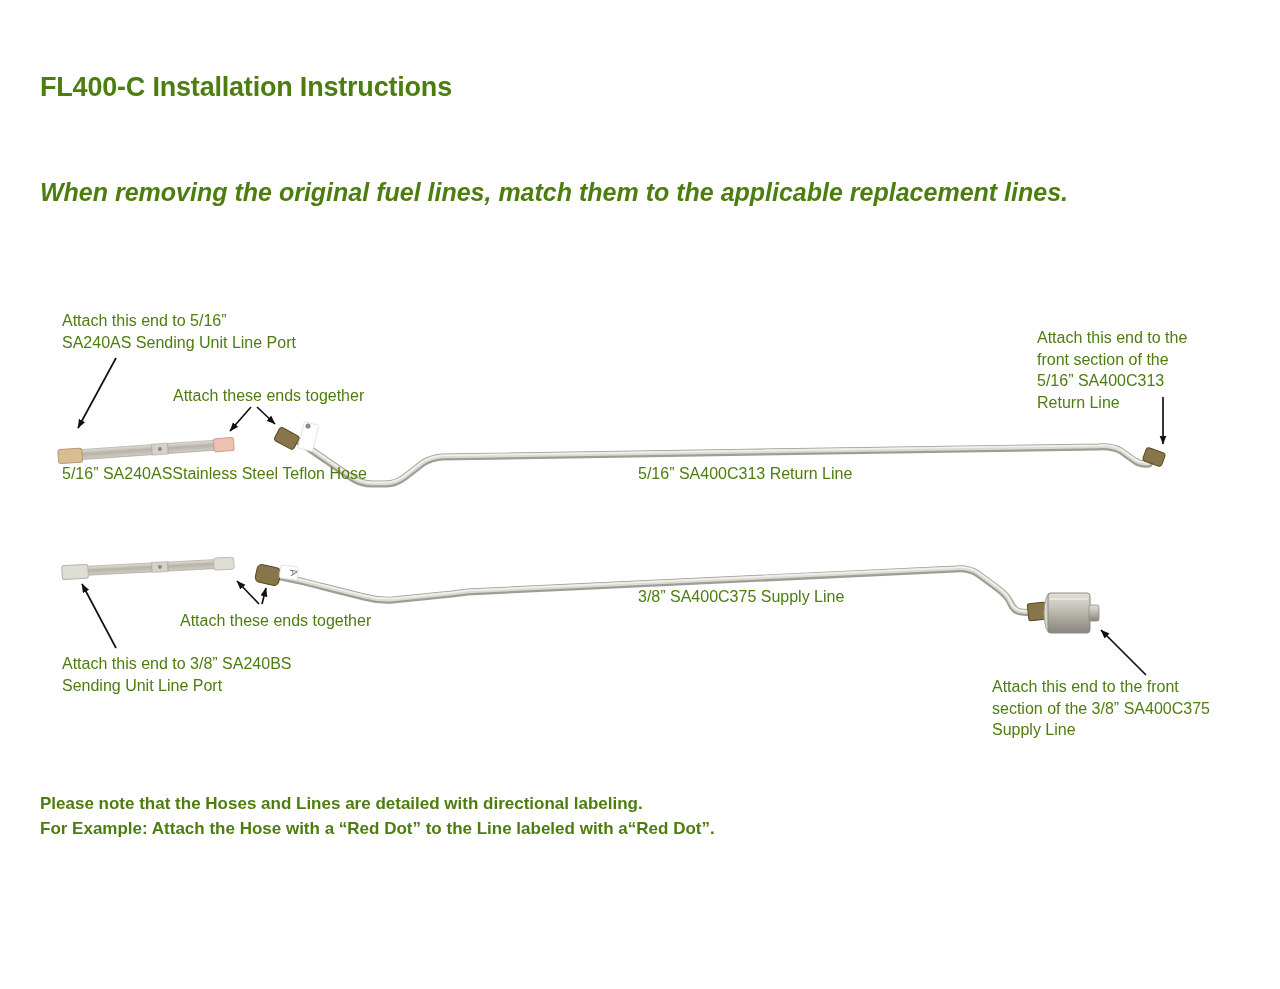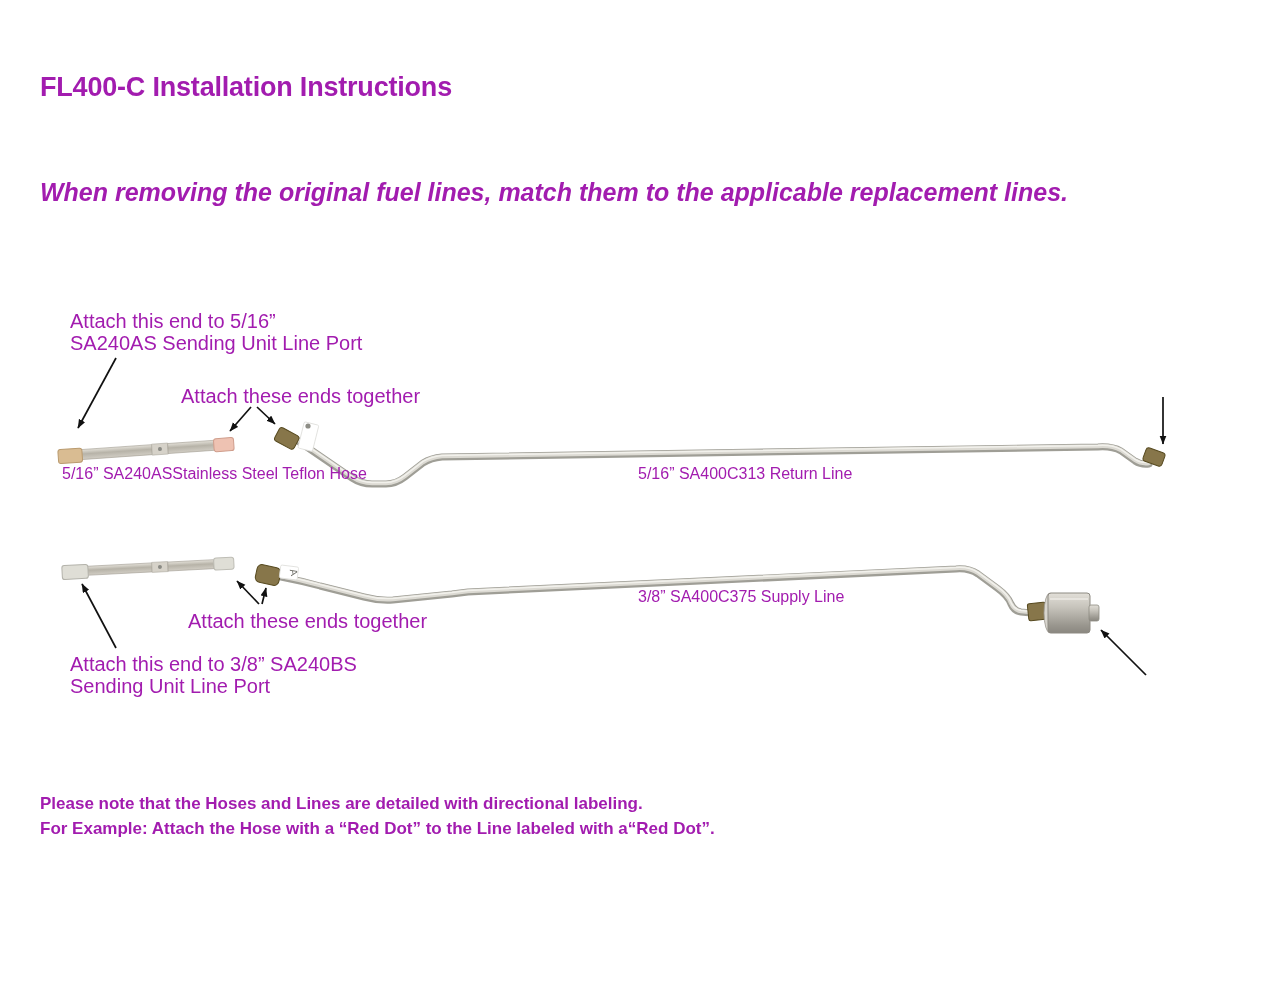--- a/index.html
+++ b/index.html
@@ -2,28 +2,28 @@
 <html><head>
 <meta charset="utf-8">
 <style>
   html, body { margin: 0; padding: 0; background: #ffffff; }
   .page {
     position: relative;
     width: 1280px;
     height: 878px;
     background: #ffffff;
     font-family: "Liberation Sans", sans-serif;
-    color: #a21caf;
+    color: #4d7c0f;
     overflow: hidden;
   }
   .abs { position: absolute; white-space: nowrap; }
   .title { font-size: 27px; font-weight: 700; letter-spacing: -0.2px; }
   .subhead { font-size: 19px; font-weight: 700; }
   .bodytext { font-size: 25px; font-weight: 700; font-style: italic; }
-  .callout { font-size: 20px; font-weight: 400; line-height: 22px; margin-left: 8px; }
+  .callout { font-size: 16px; font-weight: 400; line-height: 22px; }
   .partlabel { font-size: 16px; font-weight: 400; }
   .note { font-size: 17px; font-weight: 700; line-height: 24.5px; }
   svg.diagram-layer { position: absolute; left: 0; top: 0; }
 </style>
 </head>
 <body>
 
 <div class="page">
 
   <div class="abs title" style="left:40px; top:72px;">FL400-C Installation Instructions</div>
@@ -118,30 +118,41 @@
     <div>Attach this end to 5/16”</div>
     <div>SA240AS Sending Unit Line Port</div>
   </div>
 
   <div class="abs callout" style="left:173px; top:385px;">Attach these ends together</div>
 
   <div class="abs partlabel" style="left:62px; top:465px;text-align:right;">5/16” SA240ASStainless Steel Teflon Hose</div>
 
   <div class="abs partlabel" style="left:638px; top:465px;">5/16” SA400C313 Return Line</div>
 
+  <div class="abs callout" style="left:1037px; top:327px; line-height:21.5px;">
+    <div>Attach this end to the</div>
+    <div>front section of the</div>
+    <div>5/16” SA400C313</div>
+    <div>Return Line</div>
+  </div>
 
 
   <div class="abs partlabel" style="left:638px; top:588px;">3/8” SA400C375 Supply Line</div>
 
   <div class="abs callout" style="left:180px; top:610px;">Attach these ends together</div>
 
   <div class="abs callout" style="left:62px; top:653px;">
     <div>Attach this end to 3/8” SA240BS</div>
     <div>Sending Unit Line Port</div>
   </div>
 
+  <div class="abs callout" style="left:992px; top:676px; line-height:21.5px;">
+    <div>Attach this end to the front</div>
+    <div>section of the 3/8” SA400C375</div>
+    <div>Supply Line</div>
+  </div>
 
   <div class="abs note" style="left:40px; top:792px;">
     <div>Please note that the Hoses and Lines are detailed with directional labeling.</div>
     <div>For Example: Attach the Hose with a “Red Dot” to the Line labeled with a“Red Dot”.</div>
   </div>
 
 </div>
 
 </body></html>

